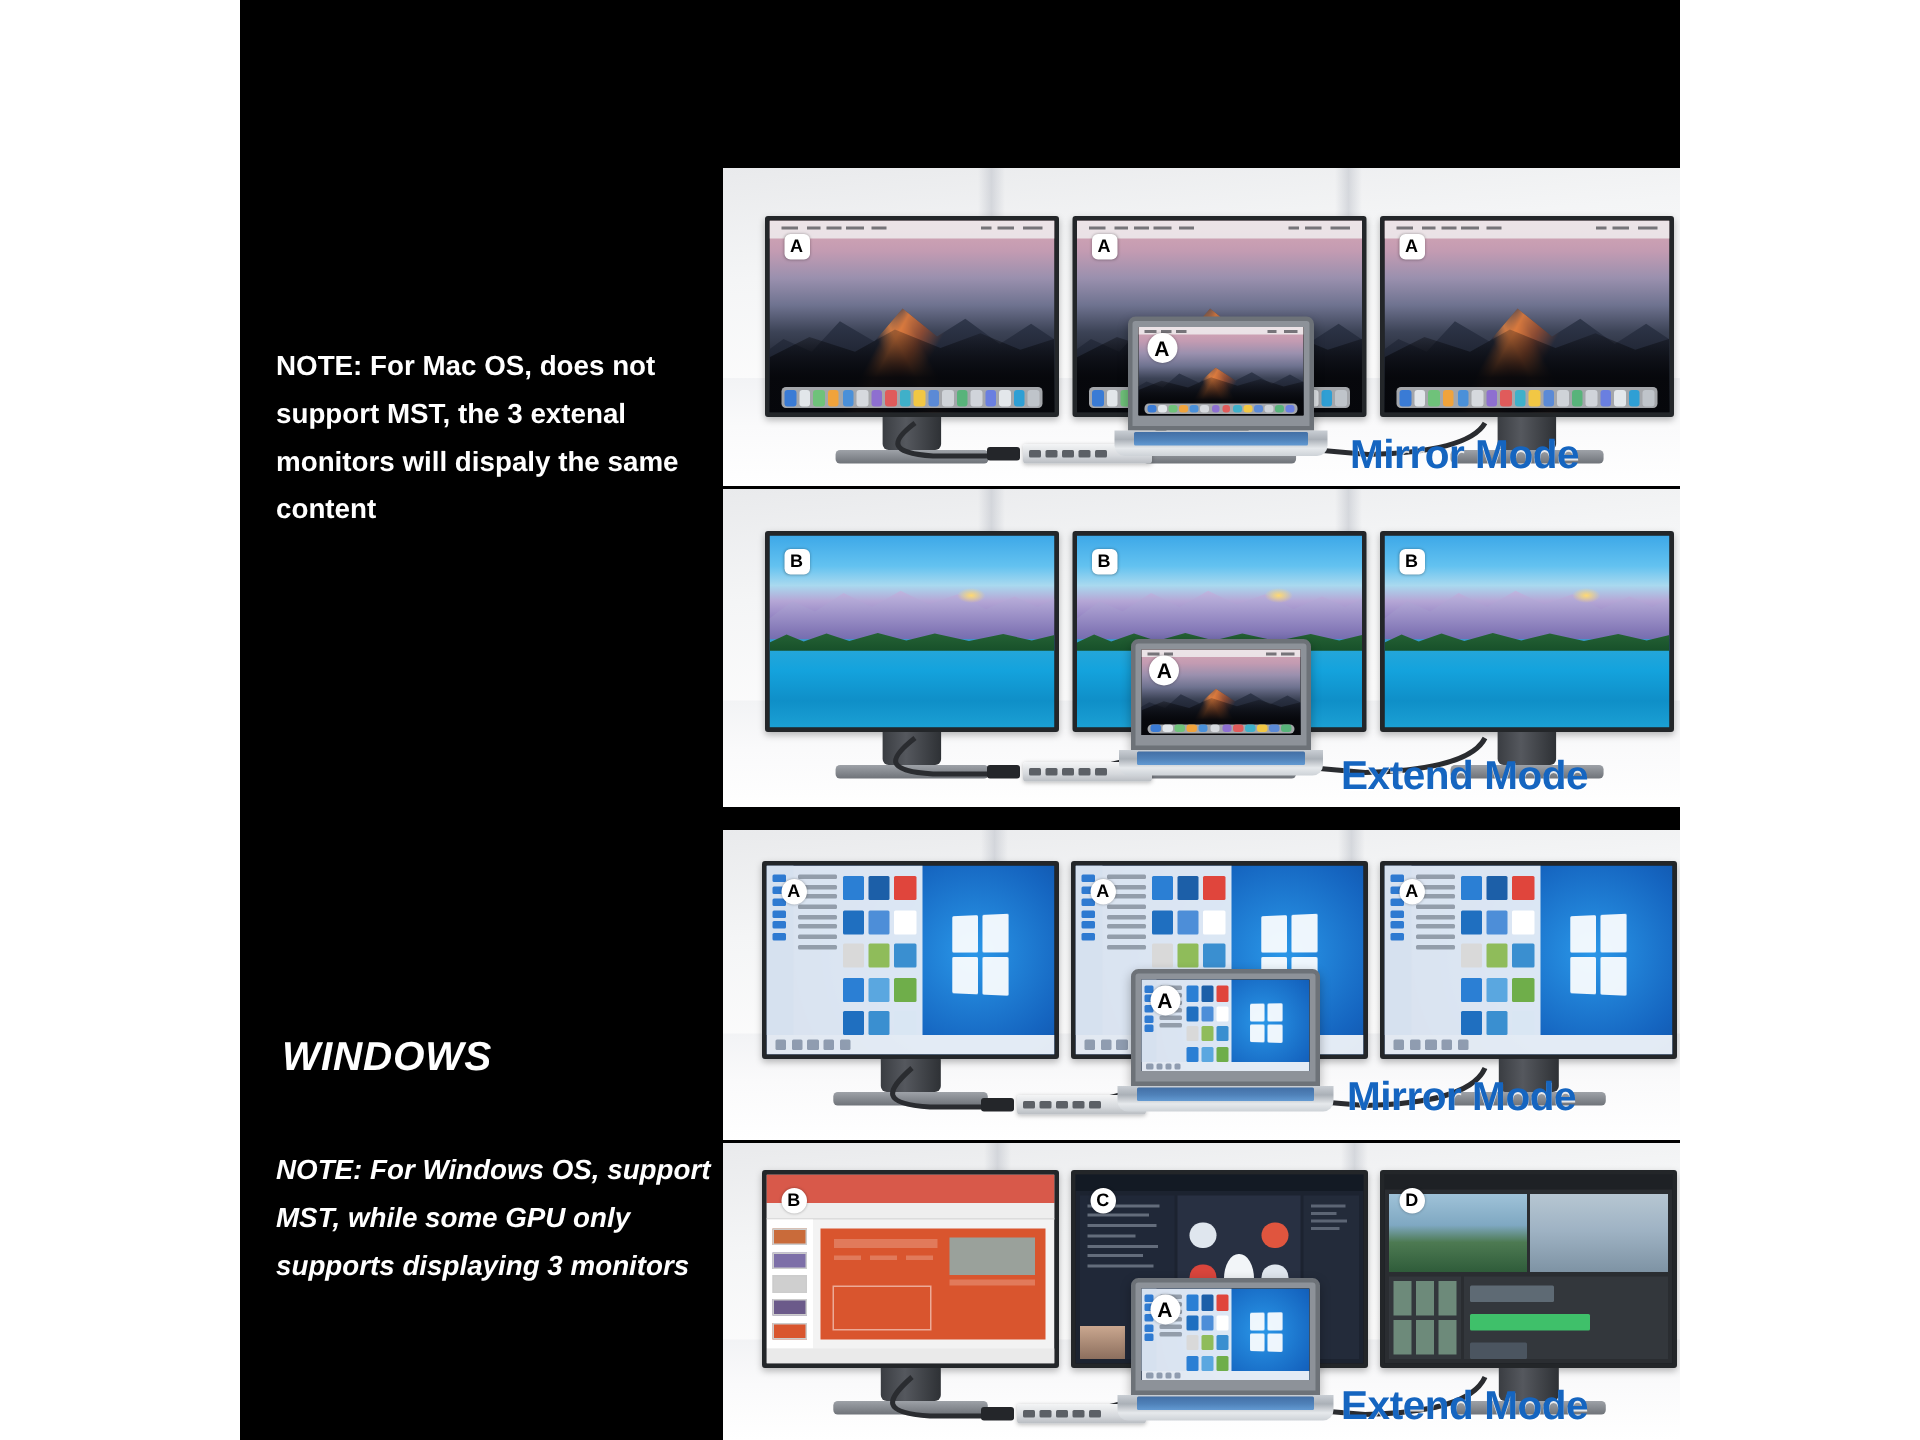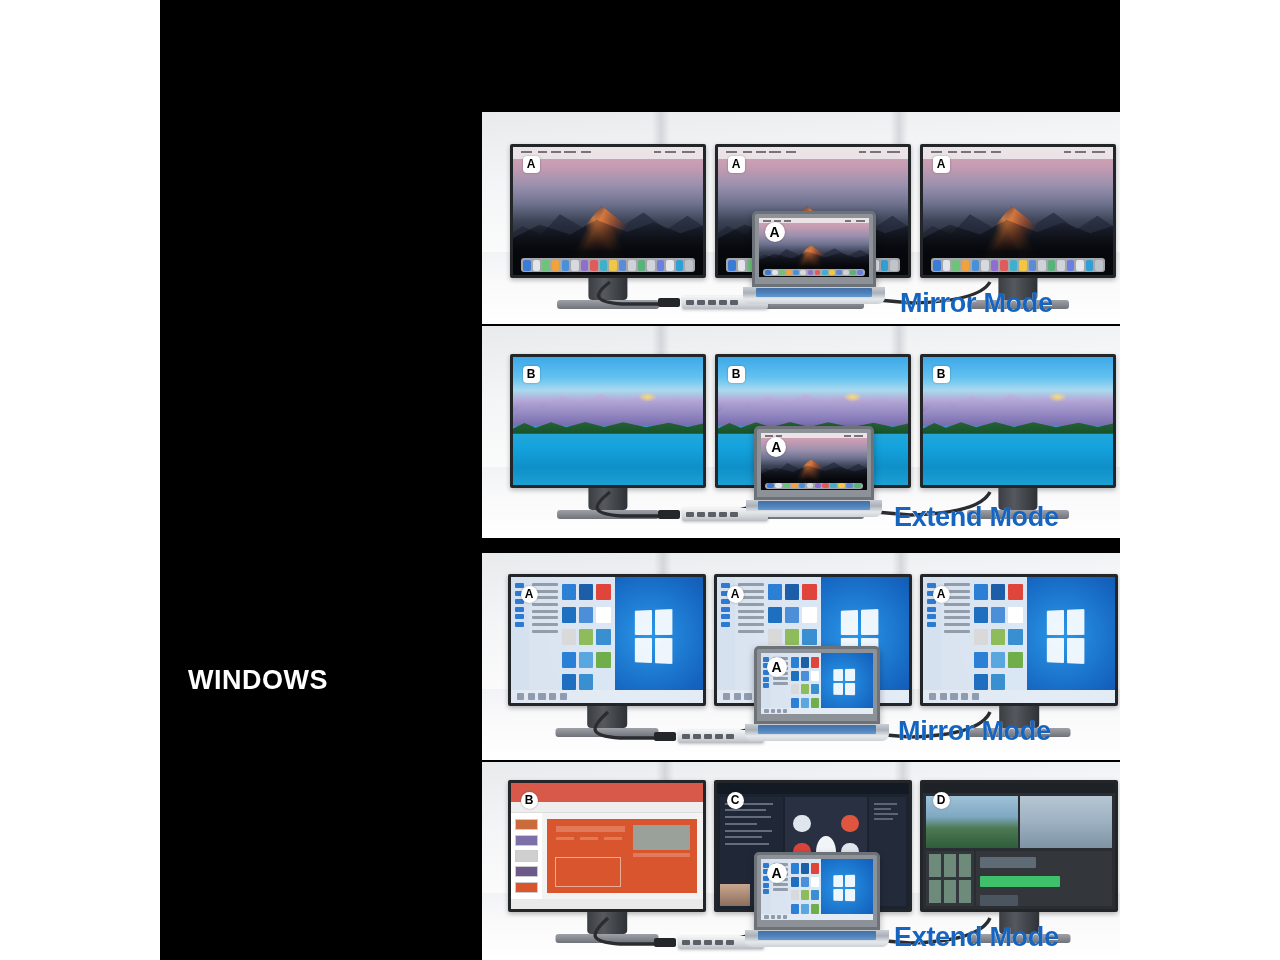--- a/index.html
+++ b/index.html
@@ -28,21 +28,21 @@
     letter-spacing: 0.5px; text-align: center;
     padding-left: 40px;
   }
 
   
   .info-col {
     position: absolute; left: 160px; width: 325px;
     color: #ffffff;
   }
   .info-col.mac { top: 228px; }
-  .info-col.win { top: 665px; }
+  .info-col.win { top: 689px; font-style: italic; }
   .os-title {
     font-size: 27px; font-weight: bold; letter-spacing: 0.5px;
     margin-bottom: 44px; padding-left: 24px;
   }
   .os-title.win { padding-left: 28px; }
   .os-note {
     font-size: 18.5px; font-weight: bold; line-height: 1.72;
     padding-left: 24px; padding-right: 10px;
   }
 
@@ -271,24 +271,26 @@
 </style>
 </head>
 <body>
 
 <div id="page">
 
   <div class="black-bg"></div>
 
 
   <div class="info-col mac">
+    <div class="os-note">NOTE: For Mac OS, does not support MST, the 3 extenal monitors will dispaly the same content</div>
   </div>
 
   <div class="info-col win">
     <div class="os-title win">WINDOWS</div>
+    <div class="os-note">NOTE: For Windows OS, support MST, while some GPU only supports displaying 3 monitors</div>
   </div>
 
   <div class="panel p1">
     <div class="wall-seam" style="left:170px"></div>
     <div class="wall-seam" style="left:408px"></div>
     <div class="desk"></div>
 
     <div class="monitor" style="left:28px; top:32px; width:196px; height:134px;">
       <div class="mon-screen">
         <div class="mon-inner">

